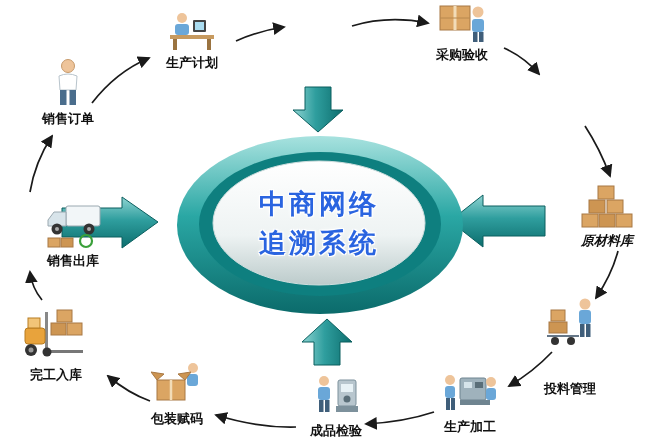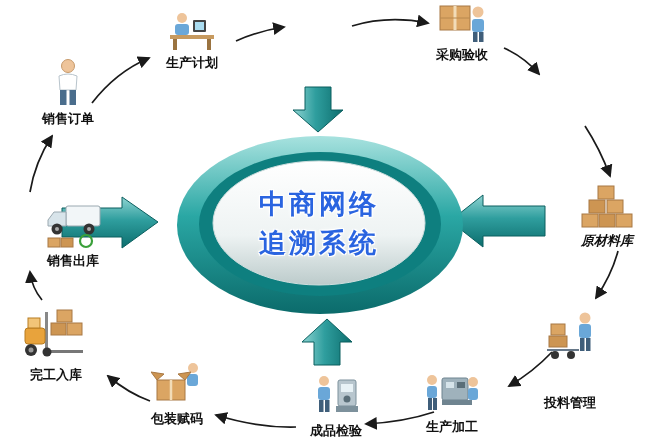--- a/index.html
+++ b/index.html
@@ -141,38 +141,38 @@
         <rect x="9" y="18" width="16" height="13" fill="#cd9552" stroke="#a87844"></rect>
         <rect x="27" y="18" width="16" height="13" fill="#dba563" stroke="#a87844"></rect>
         <rect x="2" y="32" width="16" height="13" fill="#dba563" stroke="#a87844"></rect>
         <rect x="19" y="32" width="16" height="13" fill="#cd9552" stroke="#a87844"></rect>
         <rect x="36" y="32" width="16" height="13" fill="#dba563" stroke="#a87844"></rect>
       </svg>
     </span>
     <div class="label">原材料库</div>
   </div>
 
-  <div class="node" style="left:538px;top:310px;width:64px;gap:32px;">
+  <div class="node" style="left:538px;top:296px;width:64px;gap:32px;">
     <span class="icon">
       <svg width="50" height="52" viewBox="0 0 50 52">
         <circle cx="40" cy="8" r="5.5" fill="#eec49a"></circle>
         <rect x="34" y="14" width="12" height="14" rx="3" fill="#6aa7d8"></rect>
         <rect x="35" y="28" width="4.5" height="13" fill="#3f5e7a"></rect>
         <rect x="41" y="28" width="4.5" height="13" fill="#3f5e7a"></rect>
         <rect x="6" y="14" width="14" height="11" fill="#dba563" stroke="#a87844"></rect>
         <rect x="4" y="26" width="18" height="11" fill="#cd9552" stroke="#a87844"></rect>
         <line x1="2" y1="40" x2="34" y2="40" stroke="#667788" stroke-width="2"></line>
         <circle cx="10" cy="45" r="4" fill="#333333"></circle>
         <circle cx="26" cy="45" r="4" fill="#333333"></circle>
       </svg>
     </span>
     <div class="label">投料管理</div>
   </div>
 
-  <div class="node" style="left:420px;top:370px;width:64px;">
+  <div class="node" style="left:438px;top:370px;width:64px;">
     <span class="icon">
       <svg width="56" height="46" viewBox="0 0 56 46">
         <circle cx="8" cy="10" r="5" fill="#eec49a"></circle>
         <rect x="3" y="16" width="10" height="12" rx="3" fill="#6aa7d8"></rect>
         <rect x="18" y="8" width="26" height="22" rx="2" fill="#9fb2bc" stroke="#6f8490"></rect>
         <rect x="22" y="12" width="8" height="6" fill="#d6e4ea"></rect>
         <rect x="33" y="12" width="8" height="6" fill="#5a6e78"></rect>
         <rect x="18" y="30" width="30" height="5" fill="#6f8490"></rect>
         <circle cx="49" cy="12" r="5" fill="#eec49a"></circle>
         <rect x="44" y="18" width="10" height="12" rx="3" fill="#6aa7d8"></rect>

